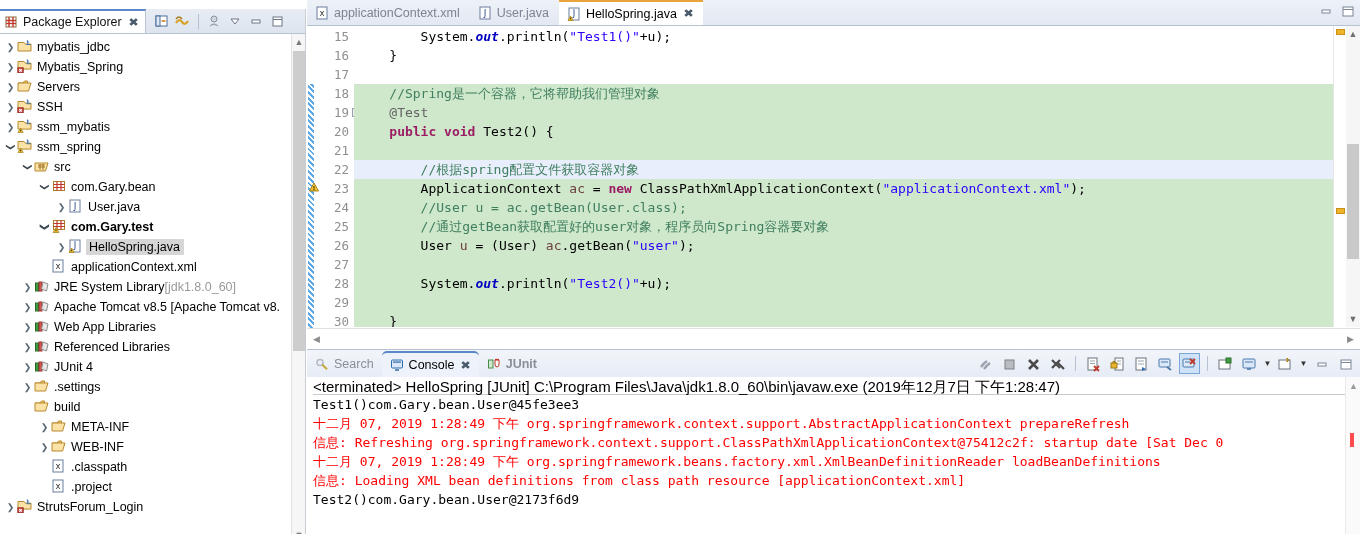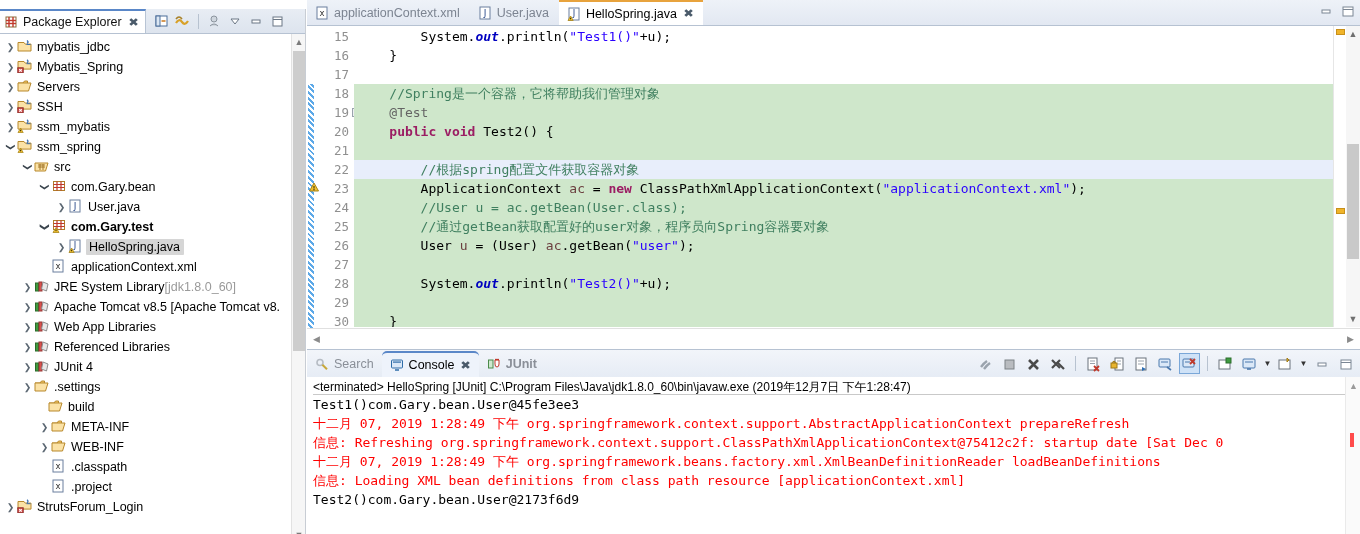--- a/index.html
+++ b/index.html
@@ -211,21 +211,21 @@
   .dd { font-size:8px; color:#333; width:9px; text-align:center;}
 
   #console-body {
     position: absolute; left: 0; top: 27px; right: 15px; bottom: 0;
     overflow: hidden;
     background: #ffffff;
     padding: 2px 0 0 6px;
   }
   #console-head {
     font-family: "Liberation Sans", sans-serif;
-    font-size: 12px; color: #000;
+    font-size: 15px; color: #000;
     height: 16px; line-height: 16px; white-space: nowrap;
     border-bottom: 1px solid #c9c9c9;
     margin-right: 0;
   }
   .oline {
     font-family: "DejaVu Sans Mono", monospace;
     font-size: 13px; height: 19px; line-height: 19px;
     white-space: nowrap; color: #000;
   }
   .oline.err { color: #ff0000; }
@@ -495,21 +495,21 @@
         <div class="row" style="padding-left: 21px;">
           <span class="arrow">❯</span>
           <span class="ic">
             <svg width="16" height="14" viewBox="0 0 16 14">
               <path d="M1 4 h5 l1.5 -2 h3 v2" fill="#f3c96b" stroke="#b8892c"></path>
               <path d="M1 4 h10 l3 0 l-2.5 8 h-10.5 z" fill="#fbe2a6" stroke="#b8892c"></path>
             </svg>
           </span>
           <span class="nm">.settings</span>
         </div>
-        <div class="row" style="padding-left: 35px;">
+        <div class="row" style="padding-left: 21px;">
           <span class="arrow"></span>
           <span class="ic">
             <svg width="16" height="14" viewBox="0 0 16 14">
               <path d="M1 4 h5 l1.5 -2 h3 v2" fill="#f3c96b" stroke="#b8892c"></path>
               <path d="M1 4 h10 l3 0 l-2.5 8 h-10.5 z" fill="#fbe2a6" stroke="#b8892c"></path>
             </svg>
           </span>
           <span class="nm">build</span>
         </div>
         <div class="row" style="padding-left: 38px;">

